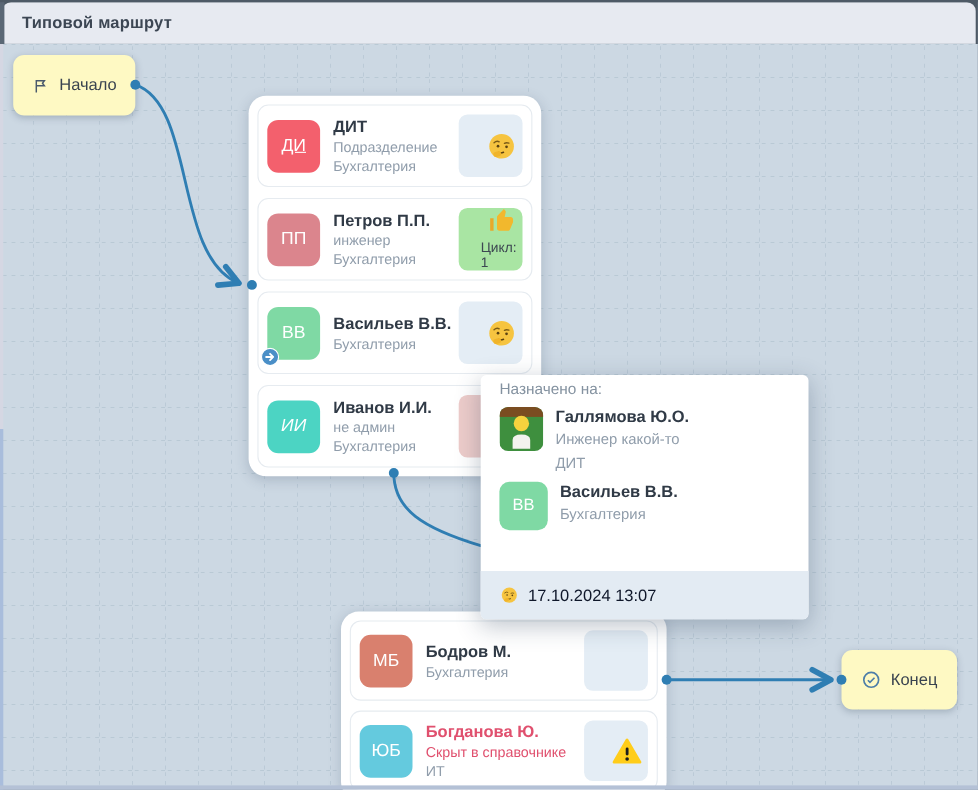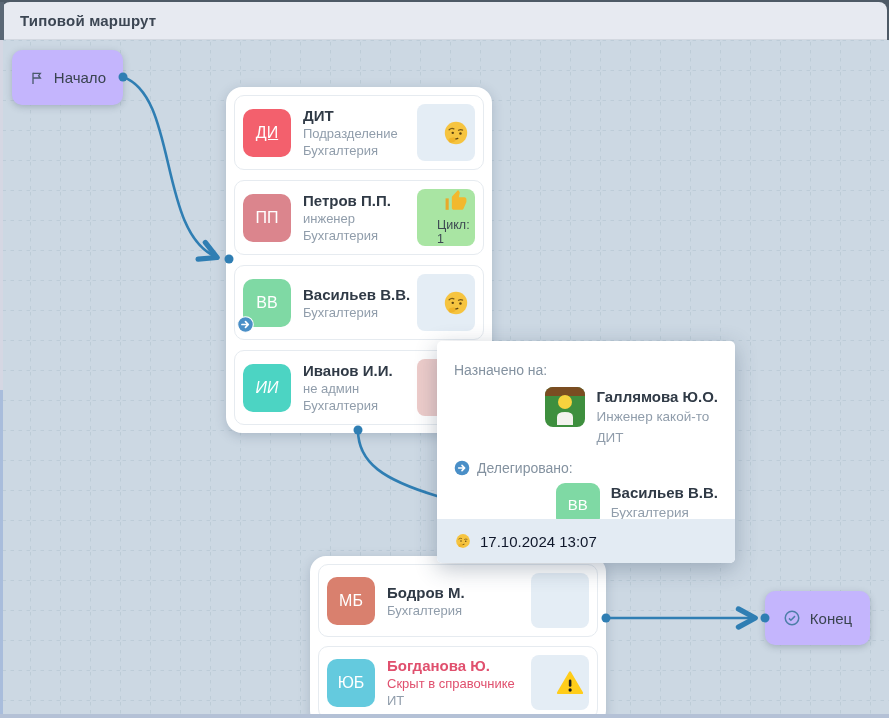--- a/index.html
+++ b/index.html
@@ -28,21 +28,21 @@
   }
   .header-title { font-size:15px; font-weight:600; color:#3c4653; letter-spacing:.2px; }
 
   
   .canvas { position:absolute; left:0; top:40px; width:889px; height:678px; background:#ccd8e3; }
   .grid-svg { position:absolute; left:0; top:0; z-index:1; }
   .edges-svg { position:absolute; left:0; top:40px; z-index:5; pointer-events:none; }
 
   
   .flow-node {
-    position:absolute; background:#c4b5fd; border-radius:10px;
+    position:absolute; background:#fef9c3; border-radius:10px;
     box-shadow:0 2px 7px rgba(40,60,80,.25);
     display:flex; align-items:center; justify-content:center; gap:9px;
     z-index:3; cursor:pointer;
   }
   .flow-node .label { font-size:15px; font-weight:500; color:#39434f; }
   .node-start { left:12px; top:10px; width:111px; height:55px; }
   .node-end { left:765px; top:551px; width:105px; height:54px; }
 
   
   .group {
@@ -92,23 +92,23 @@
   .sp-label { font-size:12.5px; color:#3d4852; }
   .sp-label.redtxt { color:#79403d; }
 
   
   .tooltip {
     position:absolute; left:437px; top:301px; width:298px; height:222px;
     background:#ffffff; border-radius:5px;
     box-shadow:0 6px 22px rgba(40,60,85,.30);
     z-index:10; font-size:14px;
   }
-  .tt-body { padding:21px 17px 0 17px; }
+  .tt-body { padding:4px 17px 0 17px; }
   .tt-label { font-size:14px; color:#8492a0; display:flex; align-items:center; gap:7px; }
-  .tt-person { display:flex; gap:11px; margin-top:9px;justify-content:flex-end; }
+  .tt-person { display:flex; gap:11px; margin-top:9px; }
   .tt-av-img { width:40px; height:40px; border-radius:8px; overflow:hidden; flex:0 0 40px; }
   .tt-av-init {
     width:44px; height:44px; border-radius:9px; flex:0 0 44px;
     display:flex; align-items:center; justify-content:center;
     color:#fff; font-size:15px; font-weight:500;
   }
   .tt-name { font-size:15px; font-weight:700; color:#303a46; line-height:1.35; }
   .tt-sub { font-size:13.5px; color:#909dab; line-height:1.5; }
   .tt-deleg { margin-top:12px; }
   .tt-footer {
@@ -290,27 +290,20 @@
               <circle cx="20" cy="15" r="7" fill="#f7d23e"></circle>
               <path d="M12 38 v-8 q0-5 8-5 q8 0 8 5 v8 z" fill="#f3f3ee"></path>
             </svg>
           </div>
           <div>
             <div class="tt-name">Галлямова Ю.О.</div>
             <div class="tt-sub">Инженер какой-то</div>
             <div class="tt-sub">ДИТ</div>
           </div>
         </div>
-        <div class="tt-label tt-deleg">
-          <svg class="icon16" viewBox="0 0 24 24">
-            <circle cx="12" cy="12" r="11" fill="#4a8fc7"></circle>
-            <path d="M7 12h8 M12 8l4 4-4 4" stroke="#fff" stroke-width="2.4" fill="none" stroke-linecap="round" stroke-linejoin="round"></path>
-          </svg>
-          <span>Делегировано:</span>
-        </div>
         <div class="tt-person" style="margin-top:7px;">
           <div class="tt-av-init" style="background:#7fd9a4;">
             <span>ВВ</span>
           </div>
           <div>
             <div class="tt-name">Васильев В.В.</div>
             <div class="tt-sub">Бухгалтерия</div>
           </div>
         </div>
       </div>

